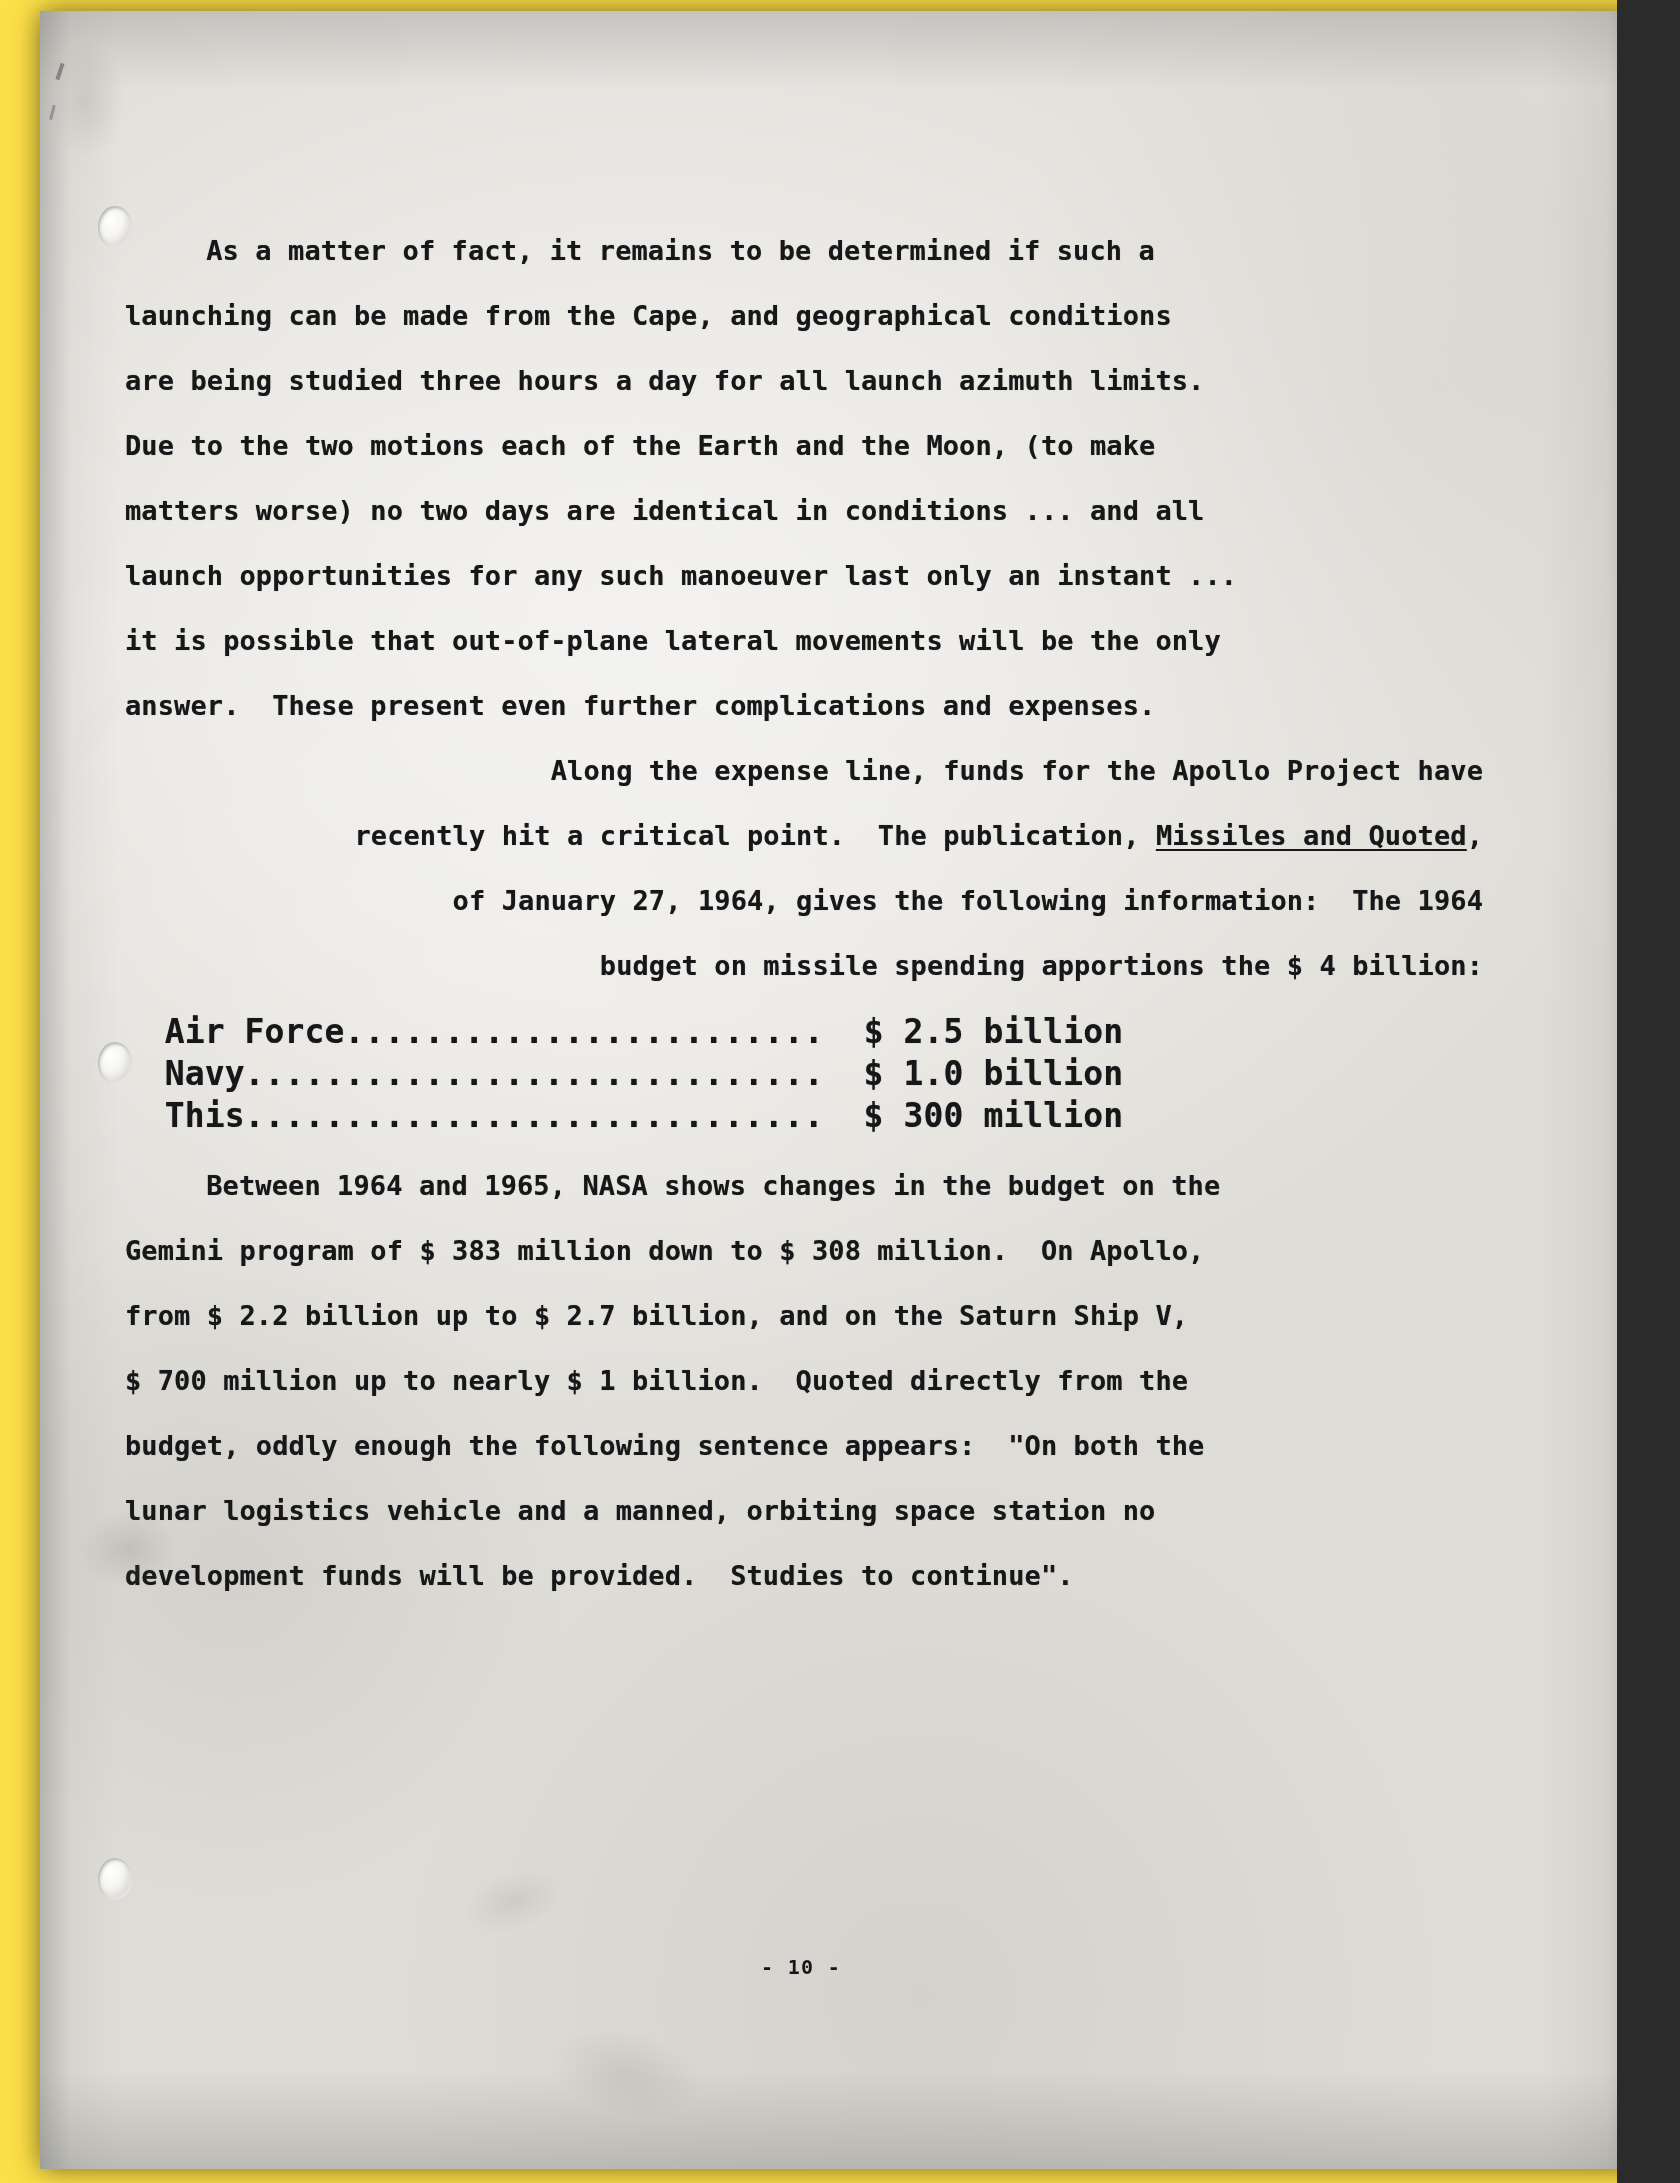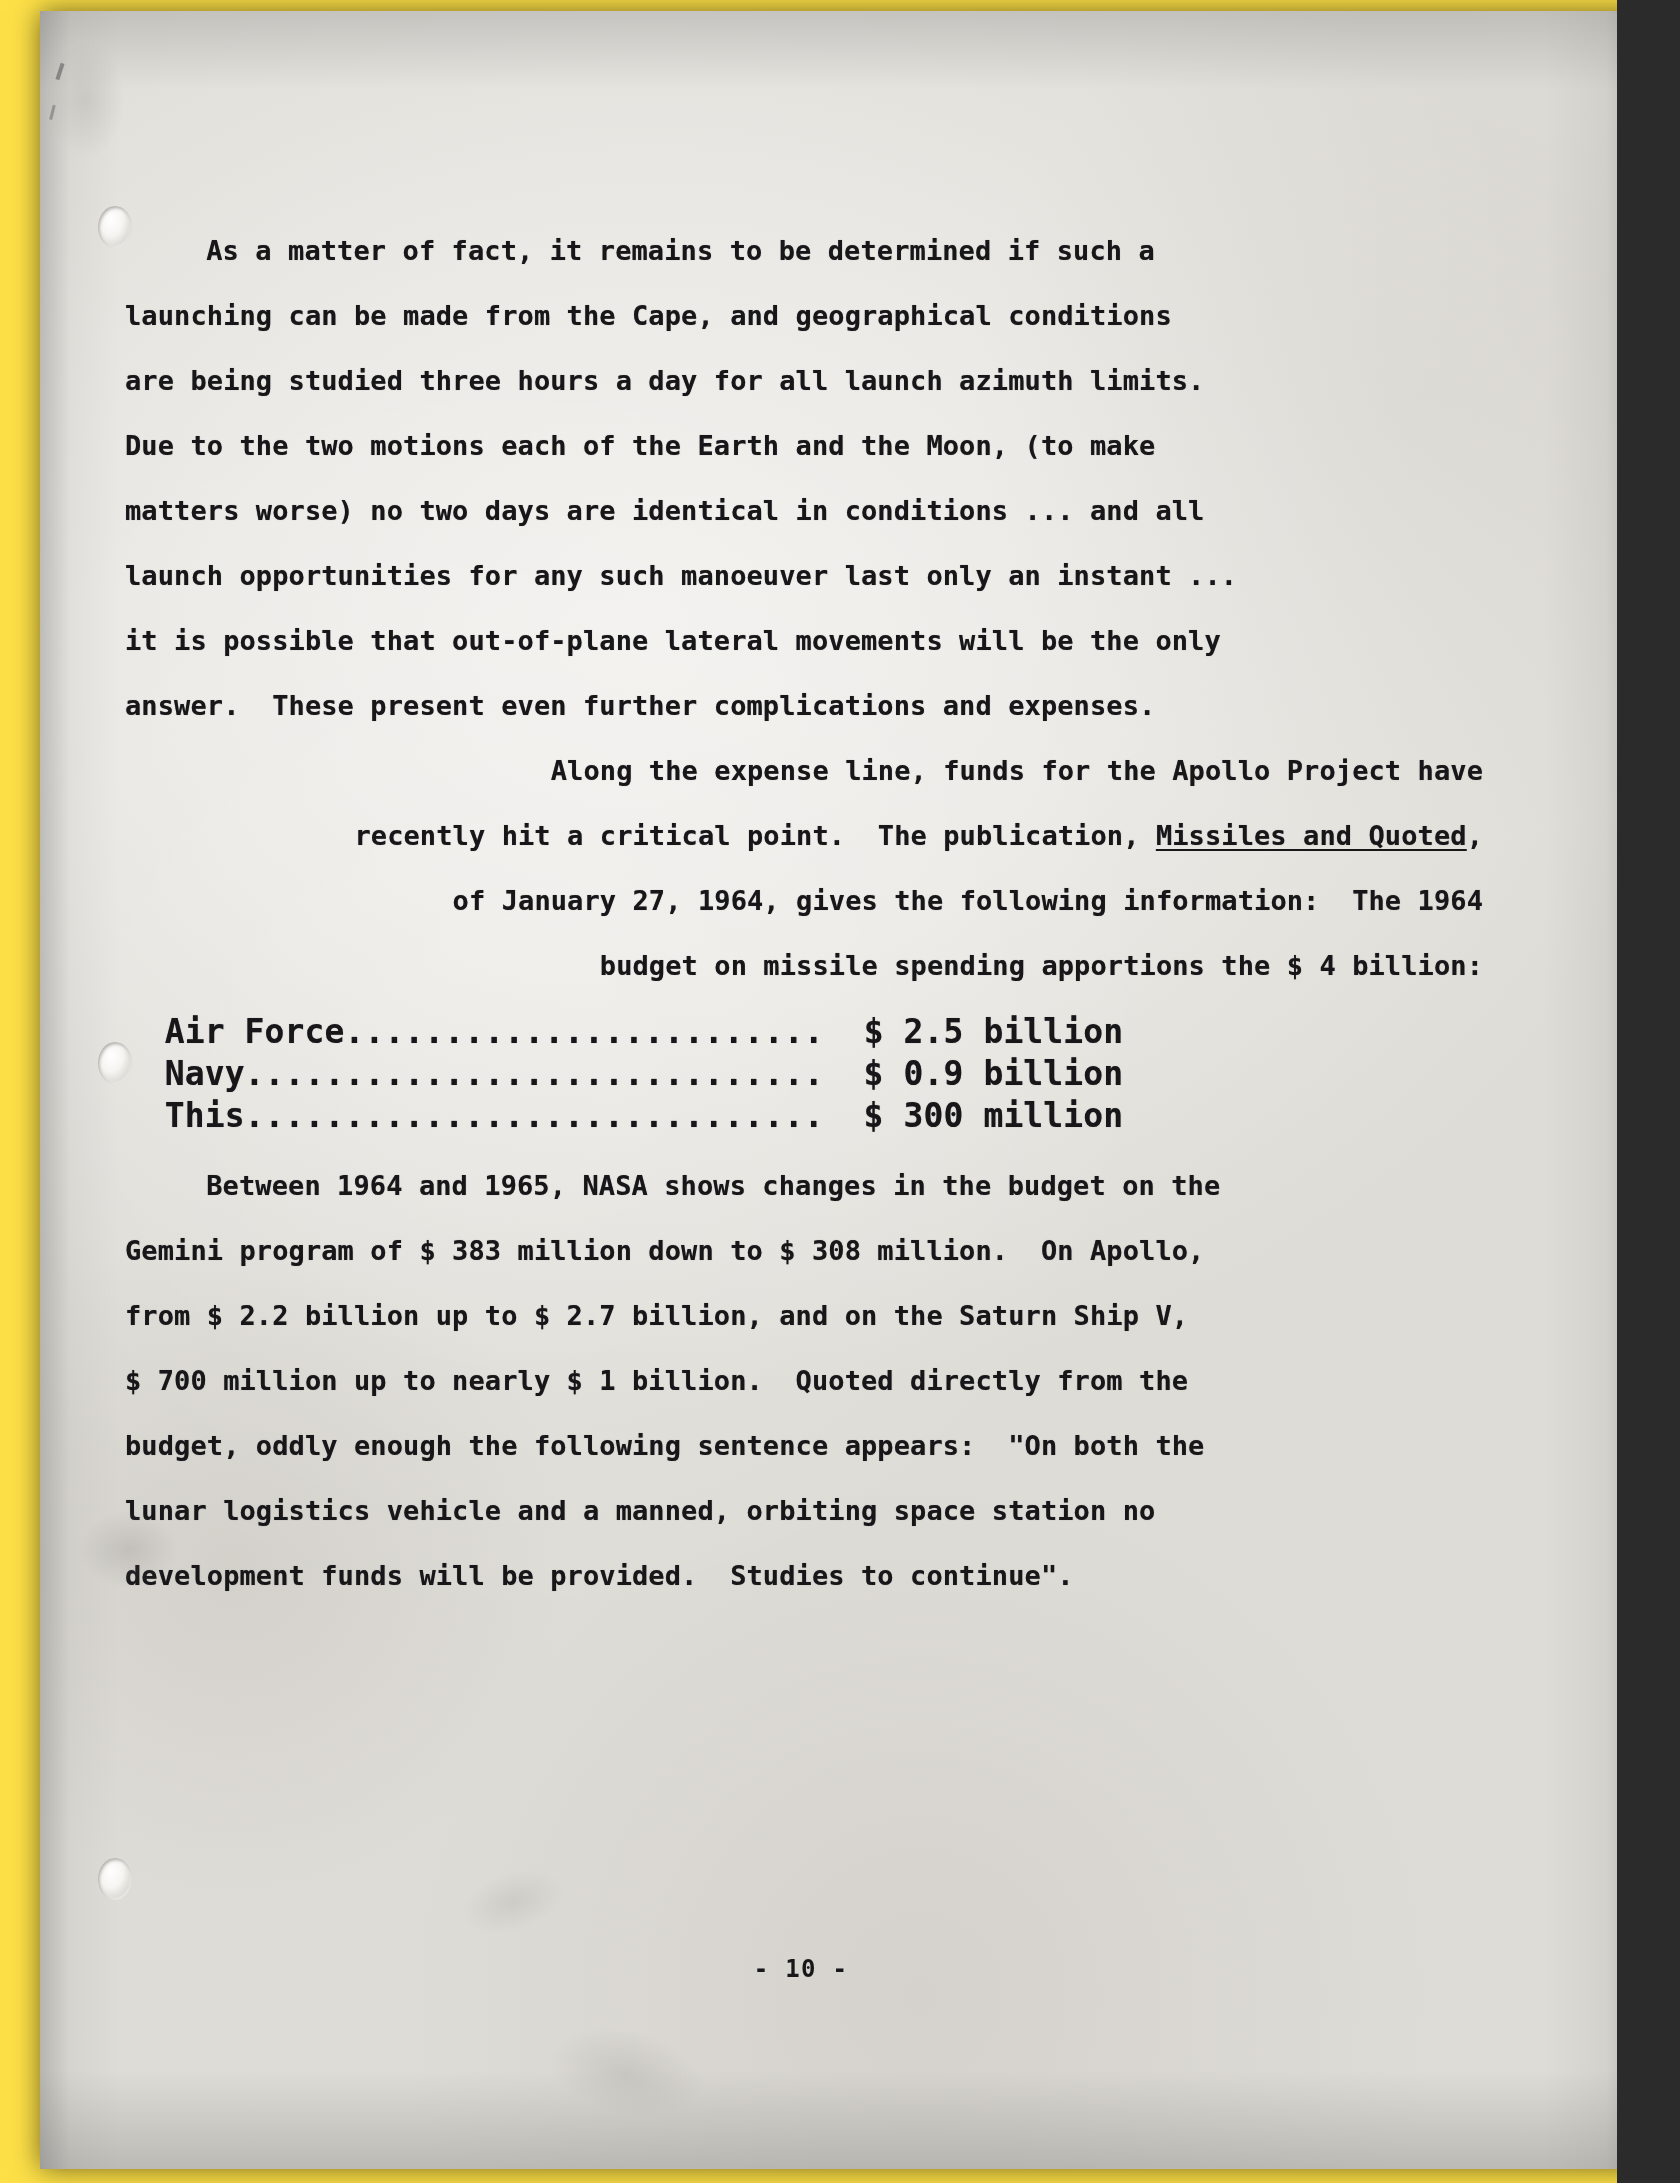--- a/index.html
+++ b/index.html
@@ -128,21 +128,21 @@
     display: inline-block;
   }
 
   .pagenum {
     position: absolute;
     left: 0;
     top: 1955px;
     width: 1602px;
     text-align: center;
     font-family: "DejaVu Sans Mono", "Liberation Mono", monospace;
-    font-size: 24px;
+    font-size: 20px;
     font-weight: 700;
     color: #17171a;
     letter-spacing: 1.3px;
   }
 
   
   .smudge {
     position: absolute;
     pointer-events: none;
     z-index: 1;
@@ -213,21 +213,21 @@
 it is possible that out-of-plane lateral movements will be the only
 answer.  These present even further complications and expenses.</span></p>
 
       <p class="para"><span class="indent-first"></span><span>Along the expense line, funds for the Apollo Project have
 recently hit a critical point.  The publication, </span><u class="title-underline">Missiles and Quoted</u><span>,
 of January 27, 1964, gives the following information:  The 1964
 budget on missile spending apportions the $ 4 billion:</span></p>
 
       <div class="budget">
         <div class="budget-row"><span class="b-label">Air Force</span><span class="b-leader">........................</span>  <span class="b-amount">$ 2.5 billion</span></div>
-        <div class="budget-row"><span class="b-label">Navy</span><span class="b-leader">.............................</span>  <span class="b-amount">$ 0.9 billion</span></div>
+        <div class="budget-row"><span class="b-label">Navy</span><span class="b-leader">.............................</span>  <span class="b-amount">$ 1.0 billion</span></div>
         <div class="budget-row"><span class="b-label">This</span><span class="b-leader">.............................</span>  <span class="b-amount">$ 300 million</span></div>
       </div>
 
       <p class="para"><span class="indent-first"></span><span>Between 1964 and 1965, NASA shows changes in the budget on the
 Gemini program of $ 383 million down to $ 308 million.  On Apollo,
 from $ 2.2 billion up to $ 2.7 billion, and on the Saturn Ship V,
 $ 700 million up to nearly $ 1 billion.  Quoted directly from the
 budget, oddly enough the following sentence appears:  "On both the
 lunar logistics vehicle and a manned, orbiting space station no
 development funds will be provided.  Studies to continue".</span></p>

